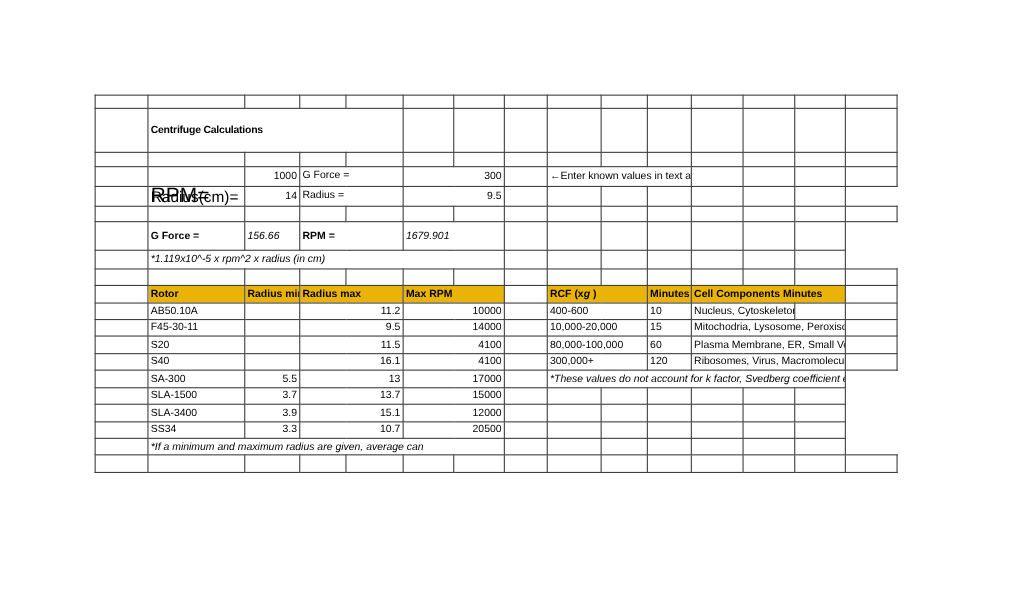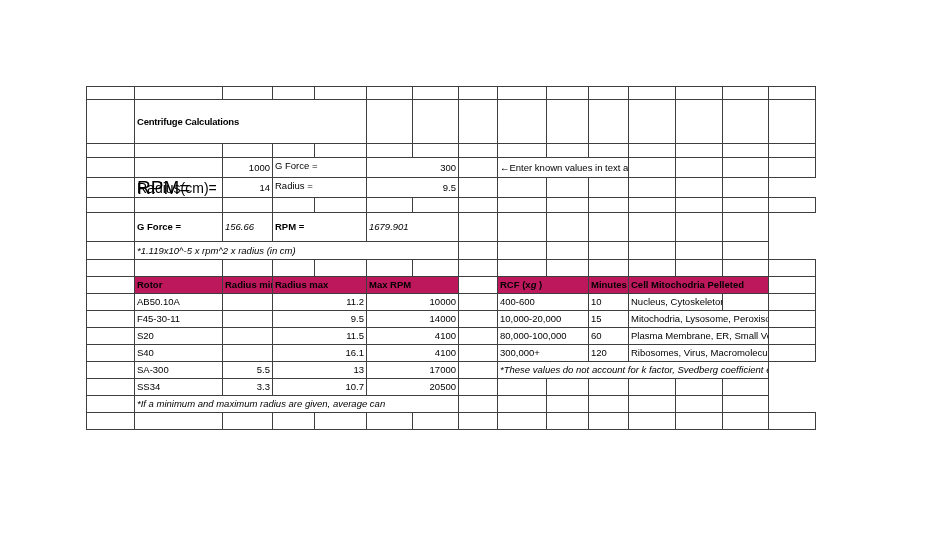--- a/index.html
+++ b/index.html
@@ -102,21 +102,21 @@
   }
   .formula-note {
     font-style: italic;
     font-size: 10px;
   }
   .foot-ital {
     font-style: italic;
     font-size: 9.5px;
   }
   .hdr-blue {
-    background: #be185d;
+    background: #eab308;
     font-weight: bold;
     font-size: 9.5px;
     color: #000;
   }
   .ctr  { }
   .rt   { text-align: right; }
   .lt   { text-align: left; }
 
   
   .stack {
@@ -329,21 +329,21 @@
 
     <tr class="r-data">
       <td></td>
       <td class="hdr-blue lt">Rotor</td>
       <td class="hdr-blue lt">Radius min</td>
       <td class="hdr-blue lt" colspan="2">Radius max</td>
       <td class="hdr-blue lt" colspan="2">Max RPM</td>
       <td></td>
       <td class="hdr-blue ctr" colspan="2"><span>RCF (x</span><i>g</i><span> )</span></td>
       <td class="hdr-blue ctr">Minutes</td>
-      <td class="hdr-blue lt" colspan="3">Cell Mitochodria Pelleted</td>
+      <td class="hdr-blue lt" colspan="3">Cell Components Minutes</td>
       <td></td>
     </tr>
 
     <tr class="r-data">
       <td></td>
       <td class="lt">AB50.10A</td>
       <td class="rt"></td>
       <td class="rt" colspan="2">11.2</td>
       <td class="rt" colspan="2">10000</td>
       <td></td>
@@ -396,21 +396,49 @@
     <tr class="r-data">
       <td></td>
       <td class="lt">SA-300</td>
       <td class="rt">5.5</td>
       <td class="rt" colspan="2">13</td>
       <td class="rt" colspan="2">17000</td>
       <td></td>
       <td class="foot-ital lt" colspan="6">*These values do not account for k factor, Svedberg coefficient etc.</td>
     </tr>
 
-
+    <tr class="r-data">
+      <td></td>
+      <td class="lt">SLA-1500</td>
+      <td class="rt">3.7</td>
+      <td class="rt" colspan="2">13.7</td>
+      <td class="rt" colspan="2">15000</td>
+      <td></td>
+      <td></td>
+      <td></td>
+      <td></td>
+      <td></td>
+      <td></td>
+      <td></td>
+    </tr>
+
+    <tr class="r-data">
+      <td></td>
+      <td class="lt">SLA-3400</td>
+      <td class="rt">3.9</td>
+      <td class="rt" colspan="2">15.1</td>
+      <td class="rt" colspan="2">12000</td>
+      <td></td>
+      <td></td>
+      <td></td>
+      <td></td>
+      <td></td>
+      <td></td>
+      <td></td>
+    </tr>
 
     <tr class="r-data">
       <td></td>
       <td class="lt">SS34</td>
       <td class="rt">3.3</td>
       <td class="rt" colspan="2">10.7</td>
       <td class="rt" colspan="2">20500</td>
       <td></td>
       <td></td>
       <td></td>

